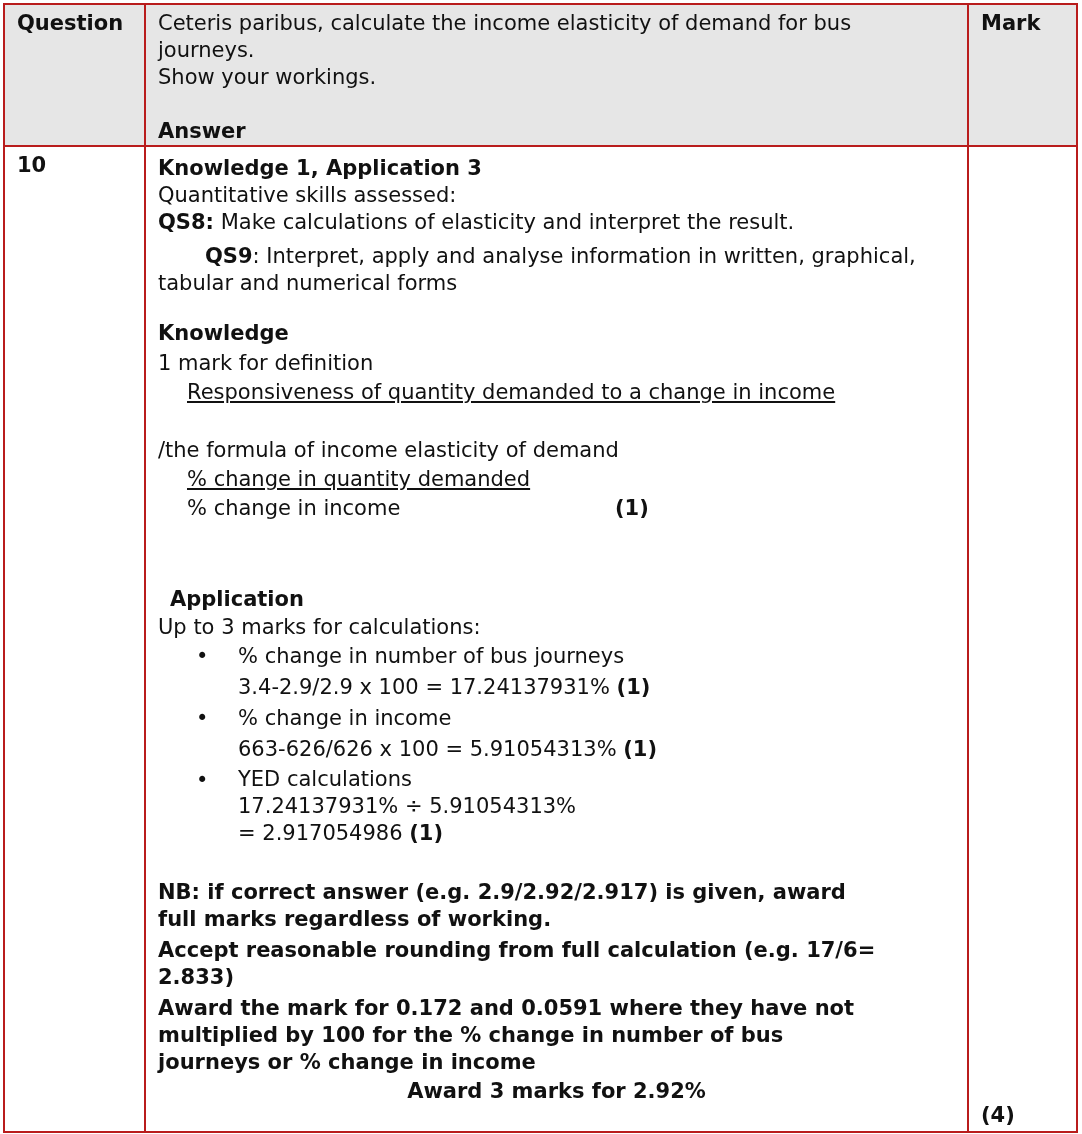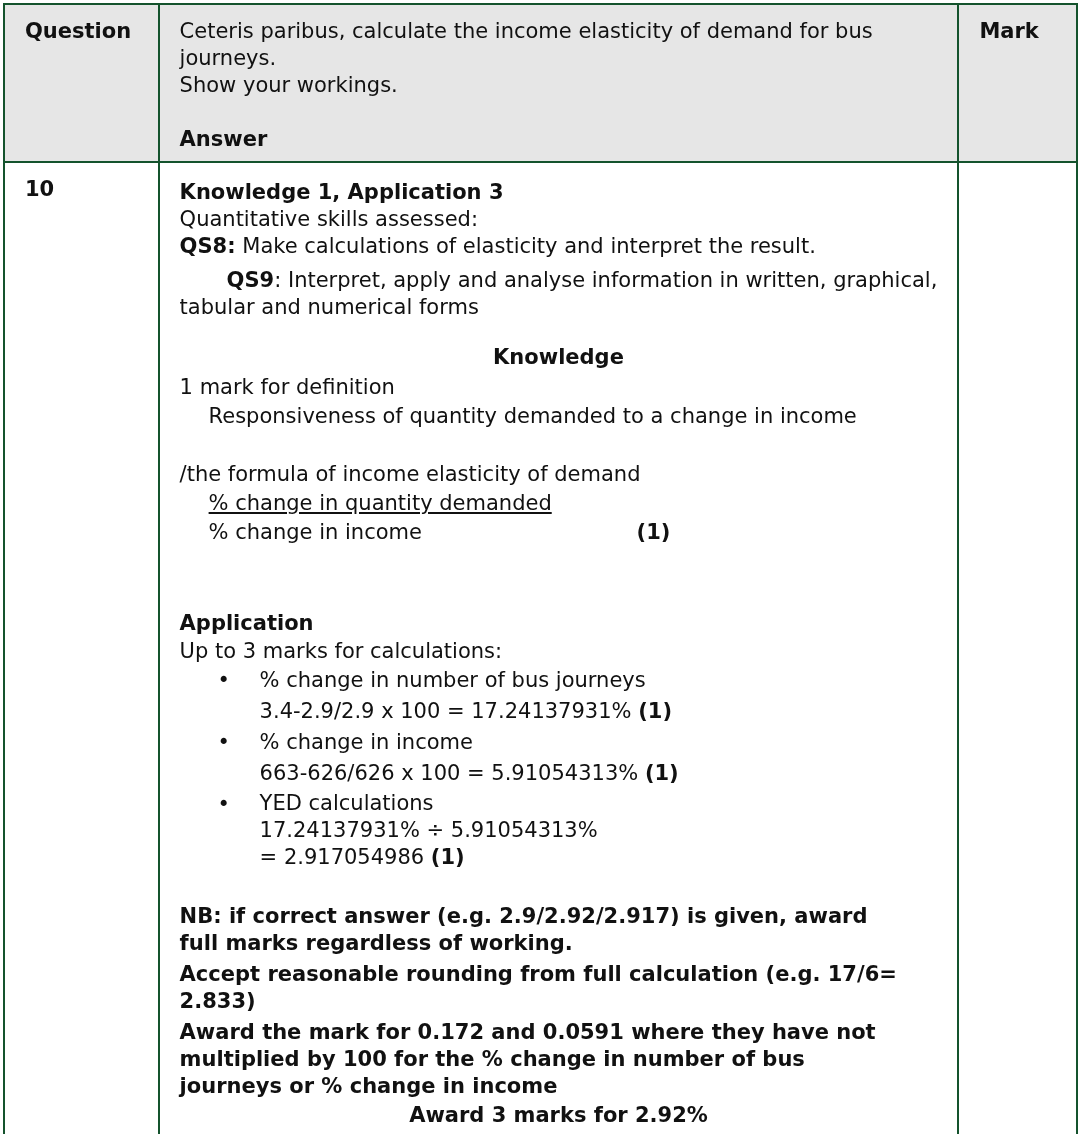--- a/index.html
+++ b/index.html
@@ -1,19 +1,19 @@
 <!DOCTYPE html>
 <html><head>
 <meta charset="utf-8">
 <style>
   html, body { margin: 0; padding: 0; background: #ffffff; }
   body { width: 1082px; height: 1134px; position: relative; overflow: hidden;
          font-family: "DejaVu Sans", sans-serif; color: #111; font-size: 21px; }
   table.ms { position: absolute; left: 3px; top: 3px; width: 1075px; border-collapse: collapse; }
-  table.ms td { border: 2px solid #14532d; vertical-align: top; padding: 8px; }
+  table.ms td { border: 2px solid #b91c1c; vertical-align: top; padding: 0; }
   .hdr td { background: #e6e6e6; height: 134px; }
   .c1 { width: 139px; }
   .c3 { width: 107px; }
   .pad { padding: 5px 12px 0 12px; }
   .b { font-weight: bold; }
   .line { line-height: 27px; white-space: nowrap; }
   .bodyrow td { height: 984px; }
   .ind { padding-left: 29px; }
   .u { text-decoration: underline; }
   .bullet { position: relative; padding-left: 80px; line-height: 31px; }
@@ -50,30 +50,30 @@
     </td>
     <td>
       <div class="pad" style="padding-top:8px;">
         <div class="line b">Knowledge 1, Application 3</div>
         <div class="line">Quantitative skills assessed:</div>
         <div class="line"><span class="b">QS8:</span><span> Make calculations of elasticity and interpret the result.</span></div>
         <div class="line" style="margin-top:7px;margin-left:47px;"><span class="b">QS9</span><span>: Interpret, apply and analyse information in written, graphical,</span></div>
         <div class="line">tabular and numerical forms</div>
 
         <div style="height:21px;"></div>
-        <div class="line b" style="line-height:31px;text-align:center;">Knowledge</div>
+        <div class="line b" style="line-height:31px;">Knowledge</div>
         <div class="line" style="line-height:29px;">1 mark for definition</div>
-        <div class="line ind" style="line-height:29px;">Responsiveness of quantity demanded to a change in income</div>
+        <div class="line ind" style="line-height:29px;text-decoration:underline;">Responsiveness of quantity demanded to a change in income</div>
         <div style="height:29px;"></div>
         <div class="line" style="line-height:29px;">/the formula of income elasticity of demand</div>
         <div class="line ind u" style="line-height:29px;">% change in quantity demanded</div>
         <div class="line ind" style="line-height:29px; position:relative;"><span>% change in income</span><span class="b" style="position:absolute; left:457px;">(1)</span></div>
 
         <div style="height:62px;"></div>
-        <div class="line b" style="line-height:28px;">Application</div>
+        <div class="line b" style="line-height:28px;margin-left:12px;">Application</div>
         <div class="line" style="line-height:28px;">Up to 3 marks for calculations:</div>
         <div class="bullet">
           <span class="dot">•</span>
           <div class="sub line">% change in number of bus journeys</div>
           <div class="sub line"><span>3.4-2.9/2.9 x 100 = 17.24137931% </span><span class="b">(1)</span></div>
         </div>
         <div class="bullet">
           <span class="dot">•</span>
           <div class="sub line">% change in income</div>
           <div class="sub line"><span>663-626/626 x 100 = 5.91054313% </span><span class="b">(1)</span></div>

